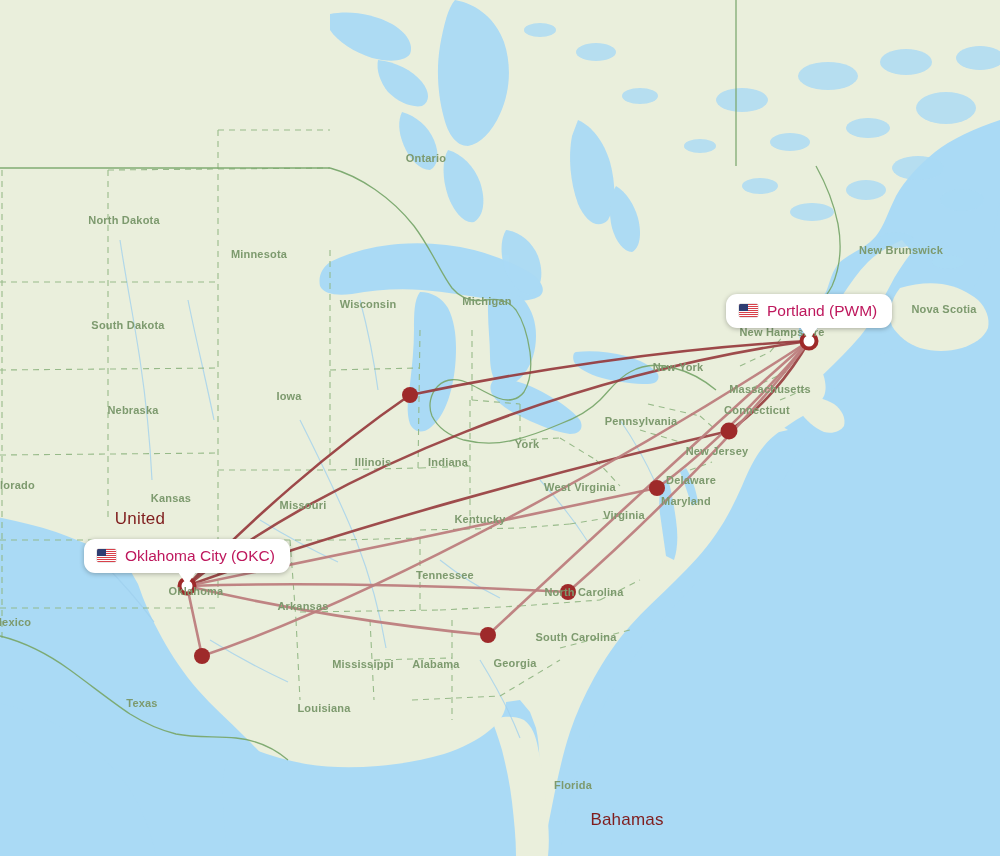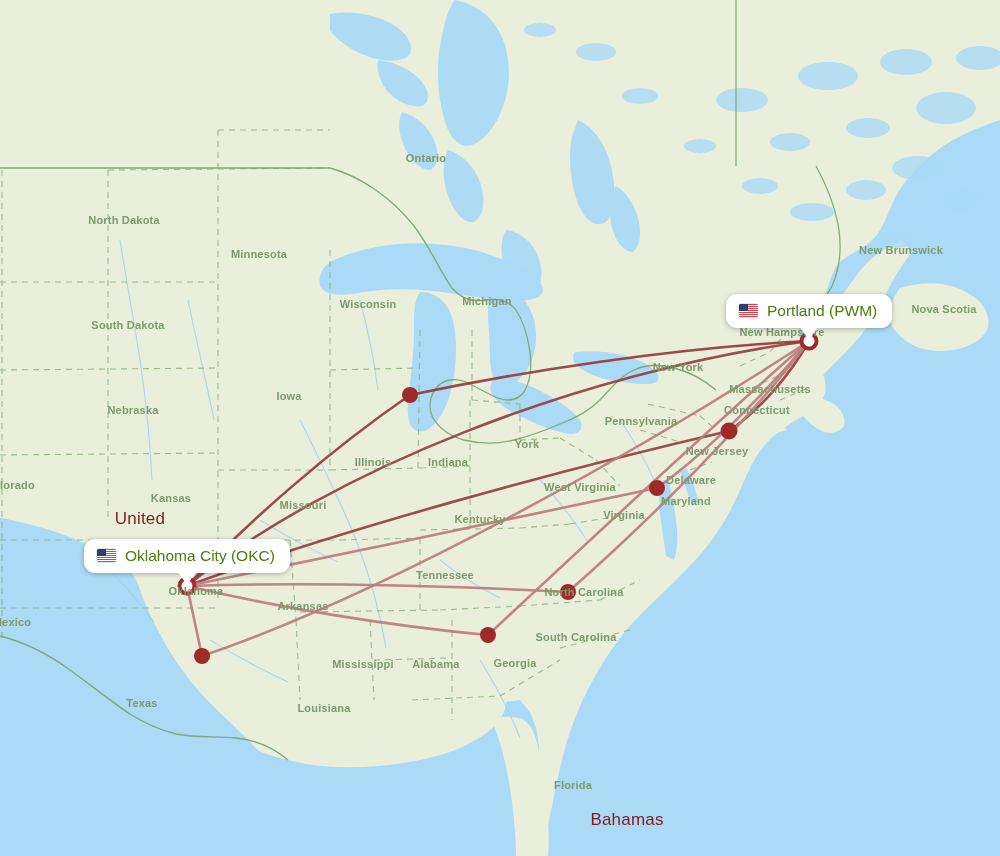--- a/index.html
+++ b/index.html
@@ -11,21 +11,21 @@
   .map-label{position:absolute;transform:translate(-50%,-50%);white-space:nowrap;
              pointer-events:none;letter-spacing:.2px;}
   .lbl-state{font-size:11px;color:#7d9a6e;font-weight:700;}
   .lbl-country{font-size:17px;color:#7f1d1d;font-weight:400;}
 
   
   .city-pill{position:absolute;background:#fff;border-radius:11px;
              box-shadow:0 1px 5px rgba(0,0,0,.28);
              display:flex;align-items:center;gap:9px;
              padding:9px 15px 9px 13px;z-index:40;}
-  .city-pill .pill-text{font-size:15.5px;color:#4d7c0f;line-height:1;white-space:nowrap;}
+  .city-pill .pill-text{font-size:15.5px;color:#be185d;line-height:1;white-space:nowrap;}
   .pill-tail{position:absolute;width:0;height:0;border-left:9px solid transparent;
              border-right:9px solid transparent;border-top:13px solid #fff;
              bottom:-12px;z-index:41;}
 
   
   .flag-us{position:relative;width:19px;height:13px;flex:0 0 19px;border-radius:1.5px;
            overflow:hidden;box-shadow:0 0 0 .5px rgba(0,0,0,.18);
            background:repeating-linear-gradient(to bottom,
              #d8404a 0px,#d8404a 1px,#fdfdfd 1px,#fdfdfd 2px);}
   .flag-us .canton{position:absolute;left:0;top:0;width:8.5px;height:7px;background:#2e3d72;}

